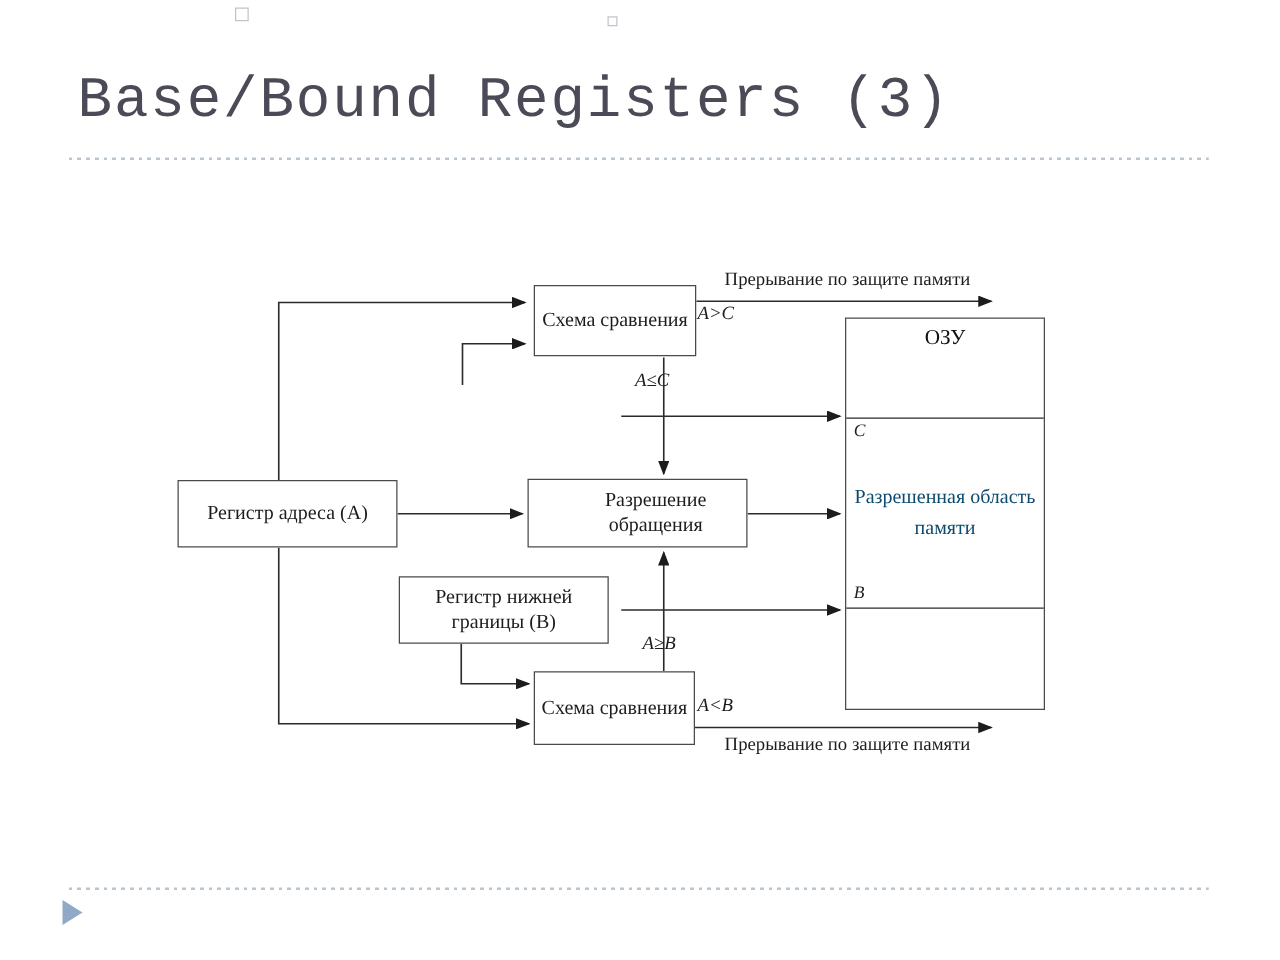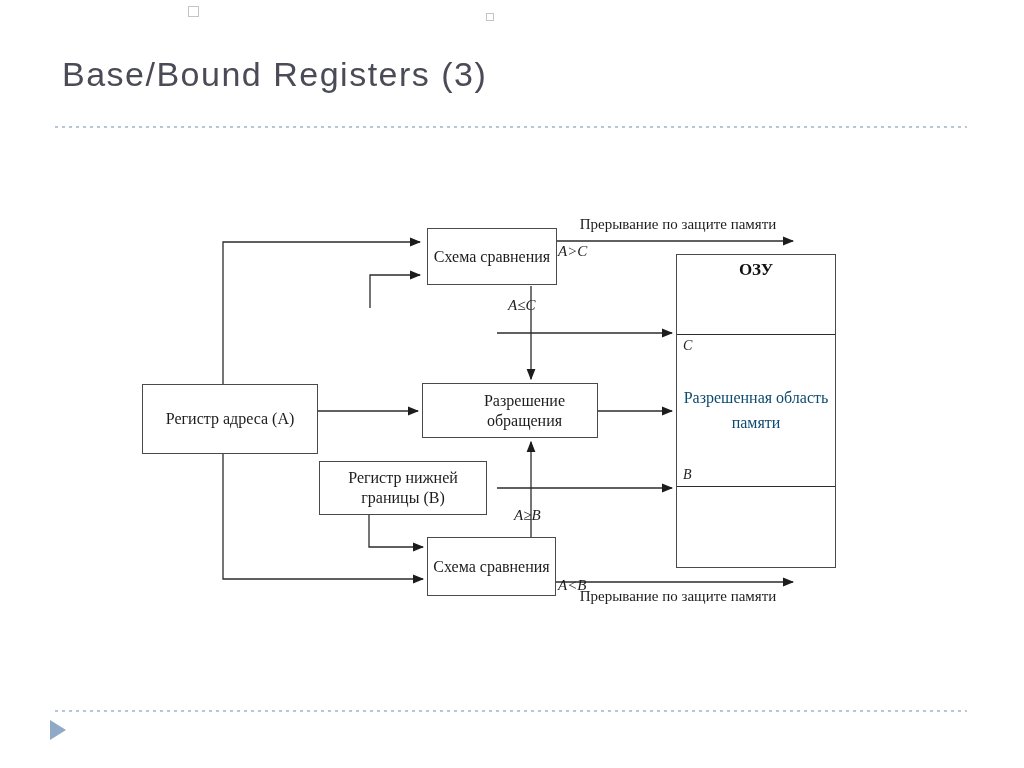--- a/index.html
+++ b/index.html
@@ -3,22 +3,22 @@
 <meta charset="utf-8">
 <style>
   html,body{margin:0;padding:0;}
   body{width:1024px;height:768px;background:#ffffff;overflow:hidden;
        font-family:"Liberation Serif", serif;}
   .slide{position:relative;width:1024px;height:768px;background:#fff;}
 
   
   .slide-title{
     position:absolute;left:62px;top:55px;width:900px;
-    font-family:Liberation Sans, sans-serif;
-    font-size:34px;letter-spacing:1.5px;color:#4b4b57;
+    font-family:Liberation Mono, monospace;
+    font-size:46px;letter-spacing:1.5px;color:#4b4b57;
     white-space:nowrap;
   }
   .dotted-line{
     position:absolute;height:2px;
     background:repeating-linear-gradient(to right,#b9c6d4 0 3px,transparent 3px 7px);
   }
   .dotted-top{left:55px;top:126px;width:912px;}
   .dotted-bottom{left:55px;top:710px;width:912px;}
 
   .deco-square{position:absolute;border:1px solid #c3c3cc;background:#fff;}
@@ -35,48 +35,48 @@
   
   .diagram-svg{position:absolute;left:0;top:0;width:1024px;height:768px;}
   .dbox{
     position:absolute;box-sizing:border-box;
     border:1.5px solid #4a4a4a;background:#fff;
     display:flex;align-items:center;justify-content:center;text-align:center;
     font-size:16px;line-height:1.25;color:#1c1c1c;
   }
   .box-cmp-top  {left:427px;top:228px;width:130px;height:57px;}
   .box-upper    {left:319px;top:308px;width:178px;height:54px;}
-  .box-addr     {left:142px;top:384px;width:176px;height:70px;}
+  .box-addr     {left:142px;top:384px;width:176px;height:54px;}
   .box-access   {left:422px;top:383px;width:176px;height:55px;padding-left:29px;}
   .box-lower    {left:319px;top:461px;width:168px;height:54px;}
   .box-cmp-bot  {left:427px;top:537px;width:129px;height:59px;}
 
   .box-ram{left:676px;top:254px;width:160px;height:314px;
            display:block;}
   .ram-title{position:absolute;left:0;top:4px;width:100%;text-align:center;
-             font-weight:bold;font-size:17px;color:#111;}
+             font-weight:normal;font-size:17px;color:#111;}
   .ram-divider{position:absolute;left:0;width:100%;height:0;
                border-top:1.4px solid #2b2b2b;}
   .ram-div-c{top:79px;}
   .ram-div-b{top:231px;}
   .ram-mark{position:absolute;left:6px;font-style:italic;font-size:14px;color:#222;}
   .ram-mark-c{top:82px;}
   .ram-mark-b{top:211px;}
   .ram-region{position:absolute;left:0;top:81px;width:100%;height:150px;
               display:flex;align-items:center;justify-content:center;
               text-align:center;font-size:16px;line-height:1.55;color:#0c4a6e;}
 
   .flow-label{position:absolute;font-size:15px;color:#1d1d1d;white-space:nowrap;}
   .flow-label.italic{font-style:italic;}
   .lbl-int-top{left:563px;top:216px;width:230px;text-align:center;}
   .lbl-int-bot{left:563px;top:588px;width:230px;text-align:center;}
   .lbl-agc{left:558px;top:243px;}
   .lbl-alec{left:508px;top:297px;text-align:right;}
   .lbl-ageb{left:514px;top:507px;}
-  .lbl-alb{left:558px;top:557px;margin-top:20px;}
+  .lbl-alb{left:558px;top:557px;}
 </style>
 </head>
 <body>
 
 <div class="slide">
 
   <div class="deco-square deco-square-1"></div>
   <div class="deco-square deco-square-2"></div>
 
   <div class="slide-title">Base/Bound Registers (3)</div>

